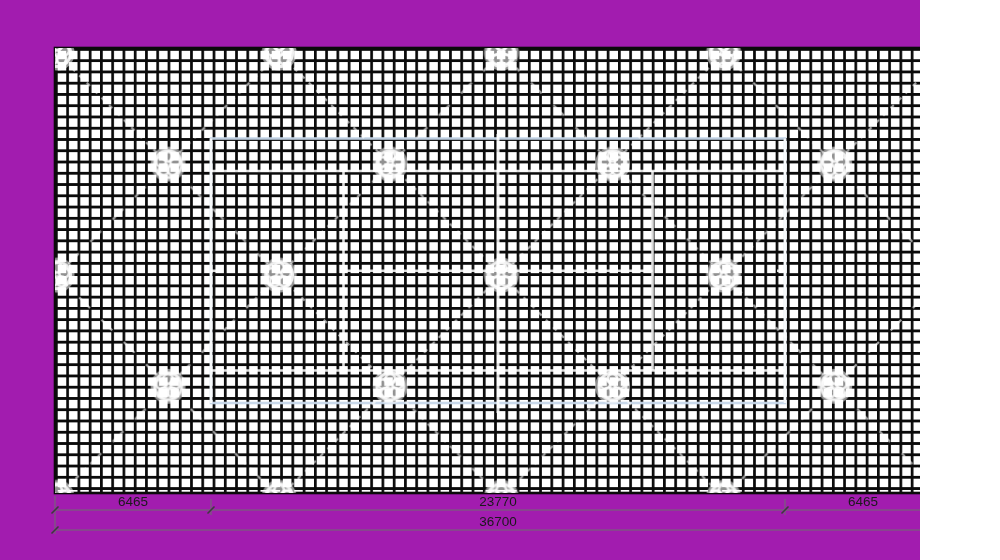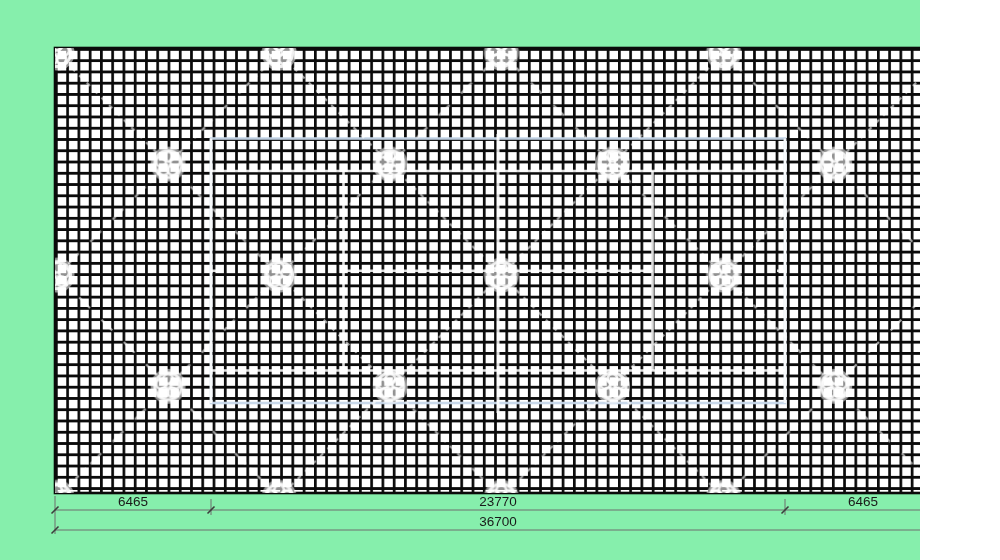--- a/index.html
+++ b/index.html
@@ -1,17 +1,17 @@
 <!DOCTYPE html>
 <html><head>
 <meta charset="utf-8">
 <style>
   html,body{margin:0;padding:0;background:#ffffff;}
   .stage{
-    position:relative;width:920px;height:560px;background:#86efac;overflow:hidden;
+    position:relative;width:920px;height:560px;background:#a21caf;overflow:hidden;
     font-family:"Liberation Sans", sans-serif;
   }
   svg text{
     font-family:"Liberation Sans", sans-serif;
     font-size:13.5px;
     fill:#1a1a1a;
   }
 </style>
 </head>
 <body>

